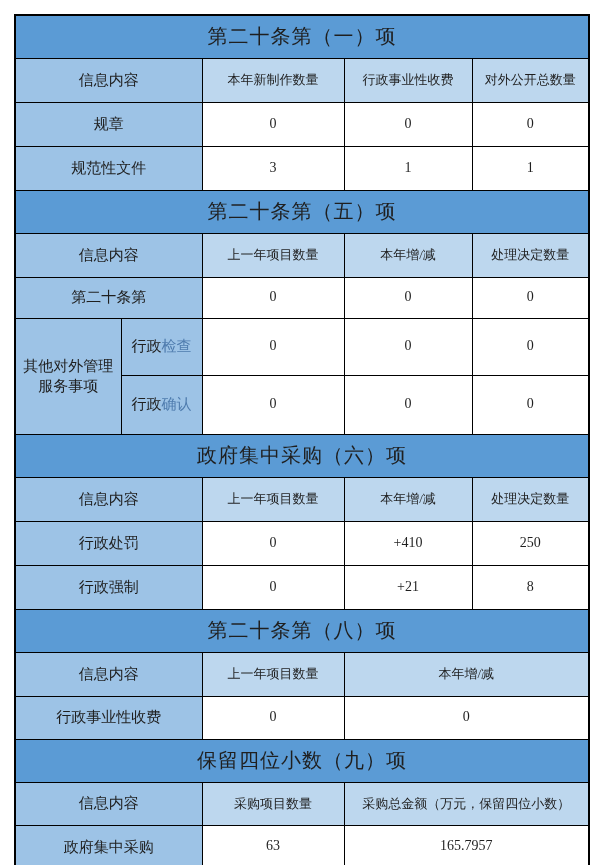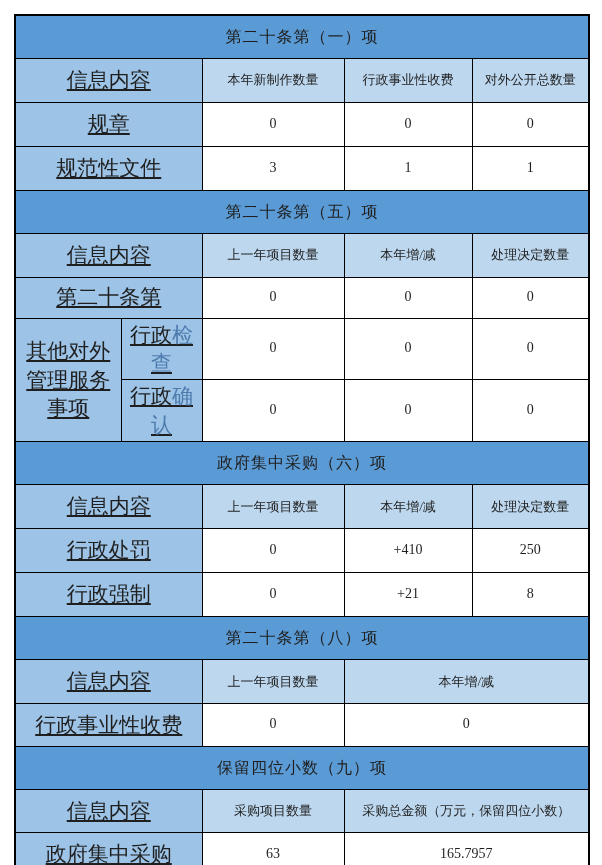--- a/index.html
+++ b/index.html
@@ -22,43 +22,42 @@
     border: 1px solid var(--border, #000);
     text-align: center;
     vertical-align: middle;
     padding: 2px;
     overflow: hidden;
     word-break: break-all;
     line-height: 1.35;
   }
   td.band {
     background: var(--section-band-bg, #5b9bd5);
-    font-size: 16px;
+    font-size: 20px;
     letter-spacing: 1px;
   }
   td.hdr {
     background: var(--column-header-bg, #bdd7ee);
     font-size: 13px;
   }
   td.lbl {
     background: var(--label-cell-bg, #9dc3e6);
-    font-size: 21px;
-    text-decoration: underline;
+    font-size: 15px;
   }
   td.val {
     background: var(--data-cell-bg, #ffffff);
     font-size: 14px;
   }
   span.alt {
     color: var(--highlight-text, #4f7cae);
   }
   tr.r41 { height: 41px; }
   tr.r43 { height: 43px; }
   tr.r44 { height: 44px; }
-  tr.r47 { height: 48px; }
+  tr.r47 { height: 59px; }
   tr.r57 { height: 57px; }
 </style>
 </head>
 <body>
 
 <table class="report">
   <colgroup>
     <col style="width:106px">
     <col style="width:81px">
     <col style="width:142px">

